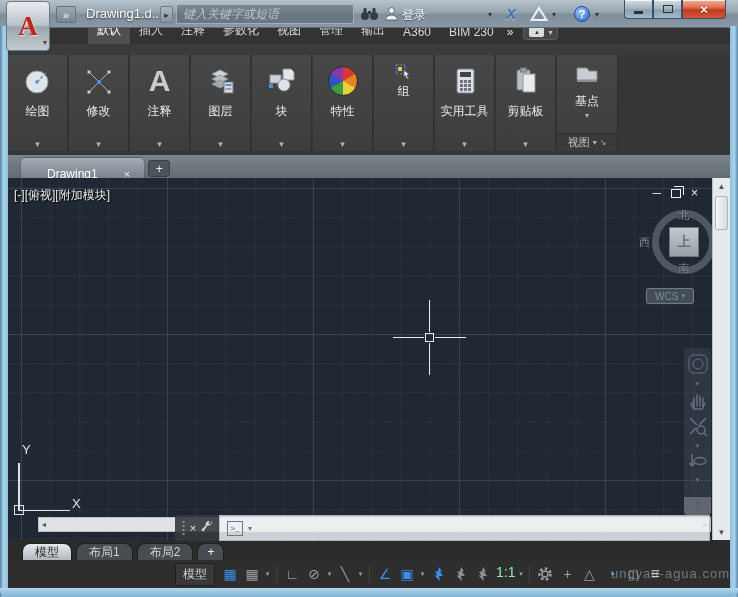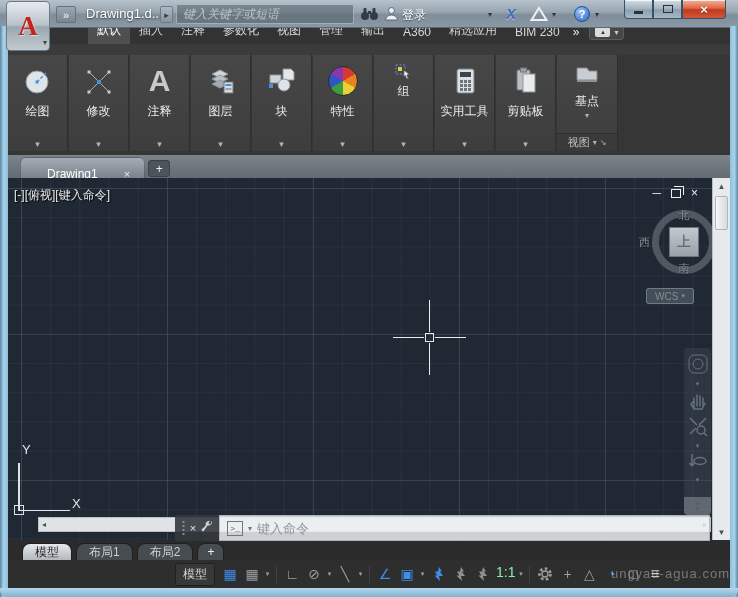--- a/index.html
+++ b/index.html
@@ -261,21 +261,20 @@
 
   <div class="ribbon-tabs">
     <span class="rtab active">默认</span>
     <span class="rtab">插入</span>
     <span class="rtab">注释</span>
     <span class="rtab">参数化</span>
     <span class="rtab">视图</span>
     <span class="rtab">管理</span>
     <span class="rtab">输出</span>
     <span class="rtab">A360</span>
-    <span class="rtab">精选应用</span>
     <span class="rtab">BIM 230</span>
     <span class="rtab-overflow">»</span>
     <span class="ribbon-collapse">
       <span class="pill-box">▴</span>
       <span class="pill-caret">▾</span>
     </span>
   </div>
 
   <div class="ribbon">
 
@@ -416,21 +415,21 @@
 
   <div class="filetabs">
     <div class="ftab active">
       <span>Drawing1</span>
       <span class="ftab-close">×</span>
     </div>
     <div class="ftab-new">+</div>
   </div>
 
   <div class="canvas">
-    <div class="vp-label">[-][俯视][键入命令]</div>
+    <div class="vp-label">[-][俯视][附加模块]</div>
 
     <div class="dwg-btns">
       <span class="dwg-btn">─</span>
       <span class="dwg-btn">
           <span class="dwg-restore"></span>
         </span>
       <span class="dwg-btn">×</span>
     </div>
 
     <div class="vc">
@@ -510,21 +509,20 @@
       <span class="cmd-close">×</span>
       <span>
         <svg width="13" height="13" viewBox="0 0 14 14">
             <path d="M12.8 1.2 a3.6 3.6 0 0 1 -4.6 4.6 L3.4 12.6 1.4 10.6 6.2 5.8 a3.6 3.6 0 0 1 4.6 -4.6 L8.9 3.1 10.9 5.1 Z" fill="#cfd5da"></path>
           </svg>
       </span>
     </div>
     <div class="cmd-input-wrap">
       <span class="prompt-box">&gt;_</span>
       <span class="cmd-caret">▾</span>
-      <input class="cmd-input" placeholder="键入命令" style="">
     </div>
   </div>
 
   <div class="layoutbar">
     <div class="ltab active">模型</div>
     <div class="ltab idle">布局1</div>
     <div class="ltab idle">布局2</div>
     <div class="ltab idle newl">+</div>
   </div>
 

